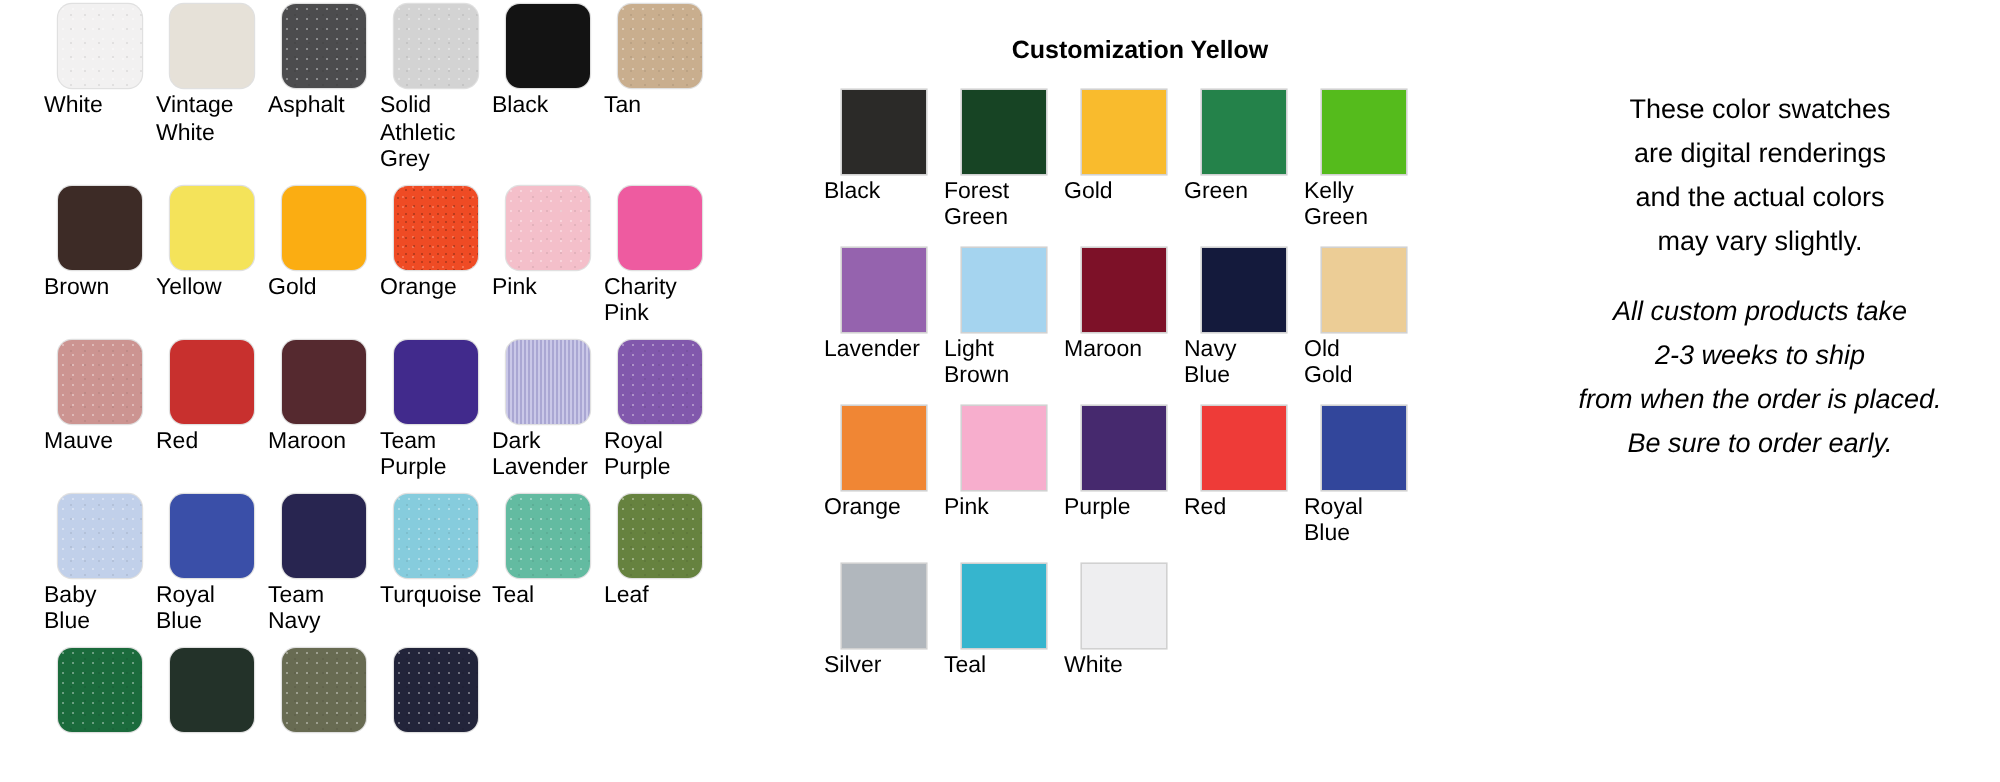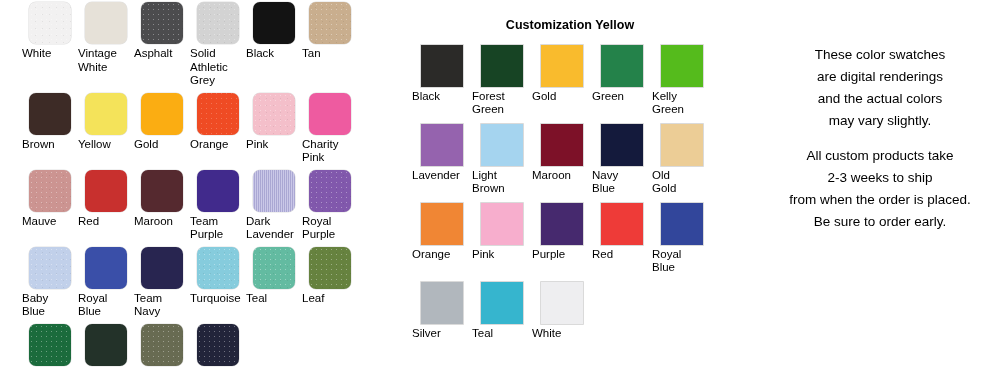--- a/index.html
+++ b/index.html
@@ -75,21 +75,21 @@
 
   
   #notice-panel { padding-top: 30px; }
   .notice-block {
     text-align: center;
     font-size: 13.5px;
     line-height: 22px;
     color: #000;
     white-space: pre-line;
   }
-  #notice-block-2 { margin-top: 11px; }
+  #notice-block-2 { margin-top: 11px; font-style: italic; }
 
   
   .tex-heather {
     background-image:
       repeating-linear-gradient(90deg, rgba(255,255,255,0.30) 0 1px, rgba(0,0,0,0.05) 1px 2px);
   }
   .tex-speck {
     background-image:
       radial-gradient(rgba(255,255,255,0.35) 14%, transparent 15%),
       radial-gradient(rgba(0,0,0,0.07) 14%, transparent 15%);

